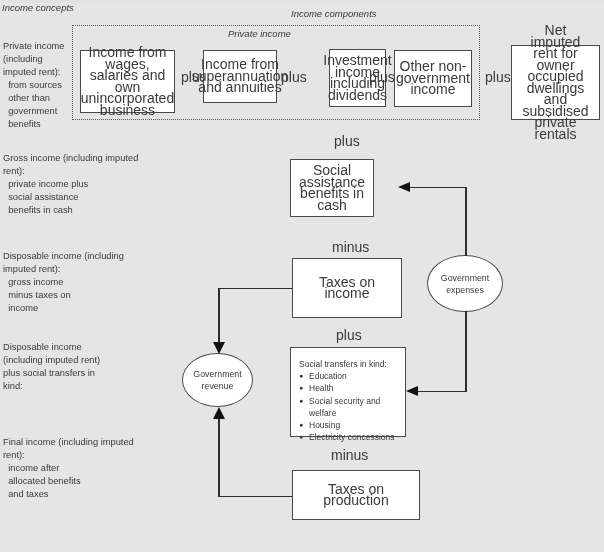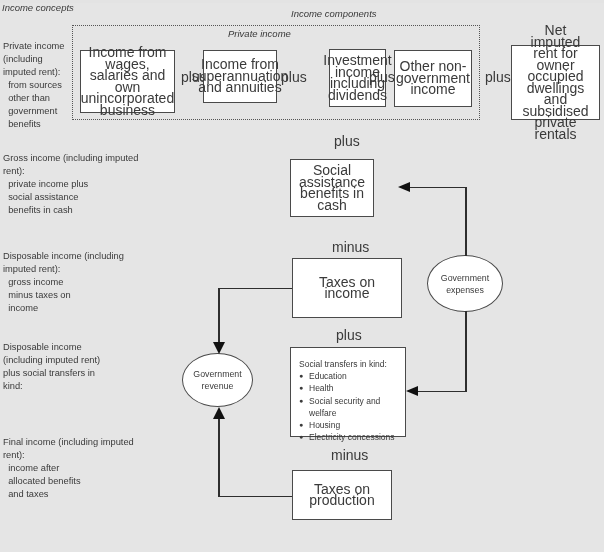--- a/index.html
+++ b/index.html
@@ -110,21 +110,21 @@
       <span class="dot">●</span>
       <span class="btxt">Housing</span>
     </div>
     <div class="bullet-row">
       <span class="dot">●</span>
       <span class="btxt">Electricity concessions</span>
     </div>
   </div>
 
   <div class="op" style="left:331px;top:447px;">minus</div>
-  <div class="box" style="left:292px;top:470px;width:100px;height:50px;">Taxes on production</div>
+  <div class="box" style="left:292px;top:470px;width:128px;height:50px;">Taxes on production</div>
 
   <div class="ellipse" style="left:427px;top:255px;width:76px;height:57px;">Government
 expenses</div>
   <div class="ellipse" style="left:182px;top:353px;width:71px;height:54px;">Government
 revenue</div>
 
   <div class="line" style="left:465px;top:187px;width:1.5px;height:69px;"></div>
   <div class="line" style="left:409px;top:186.5px;width:57px;height:1.5px;"></div>
   <div class="arrow arrow-left" style="left:398px;top:182px;"></div>
 

